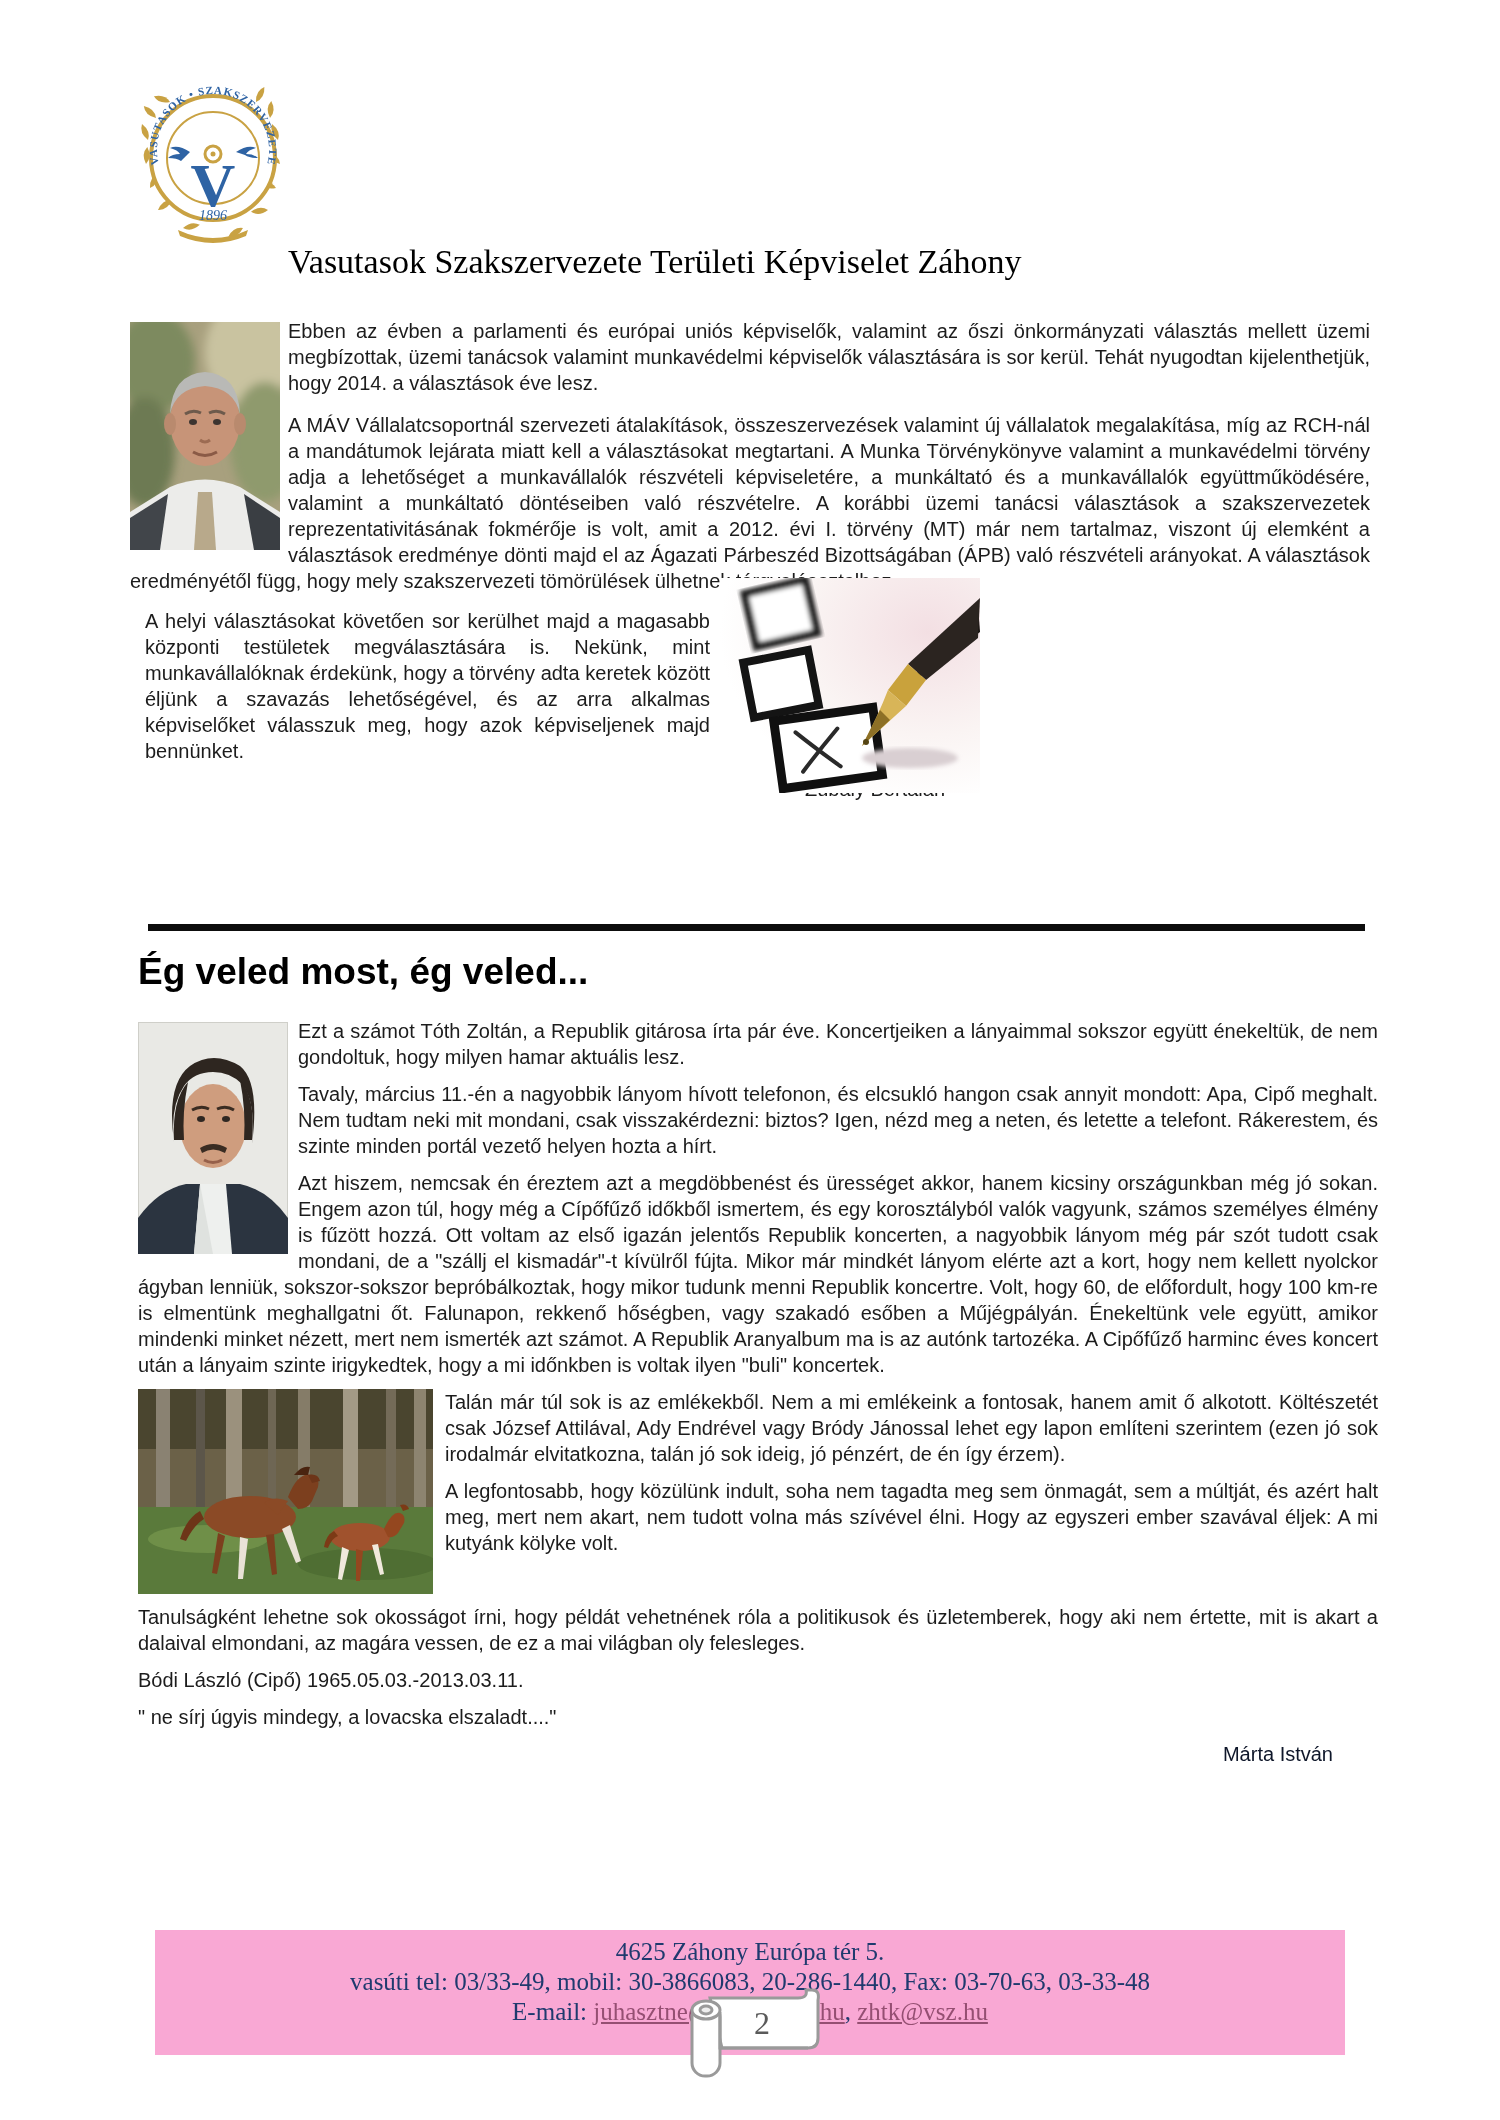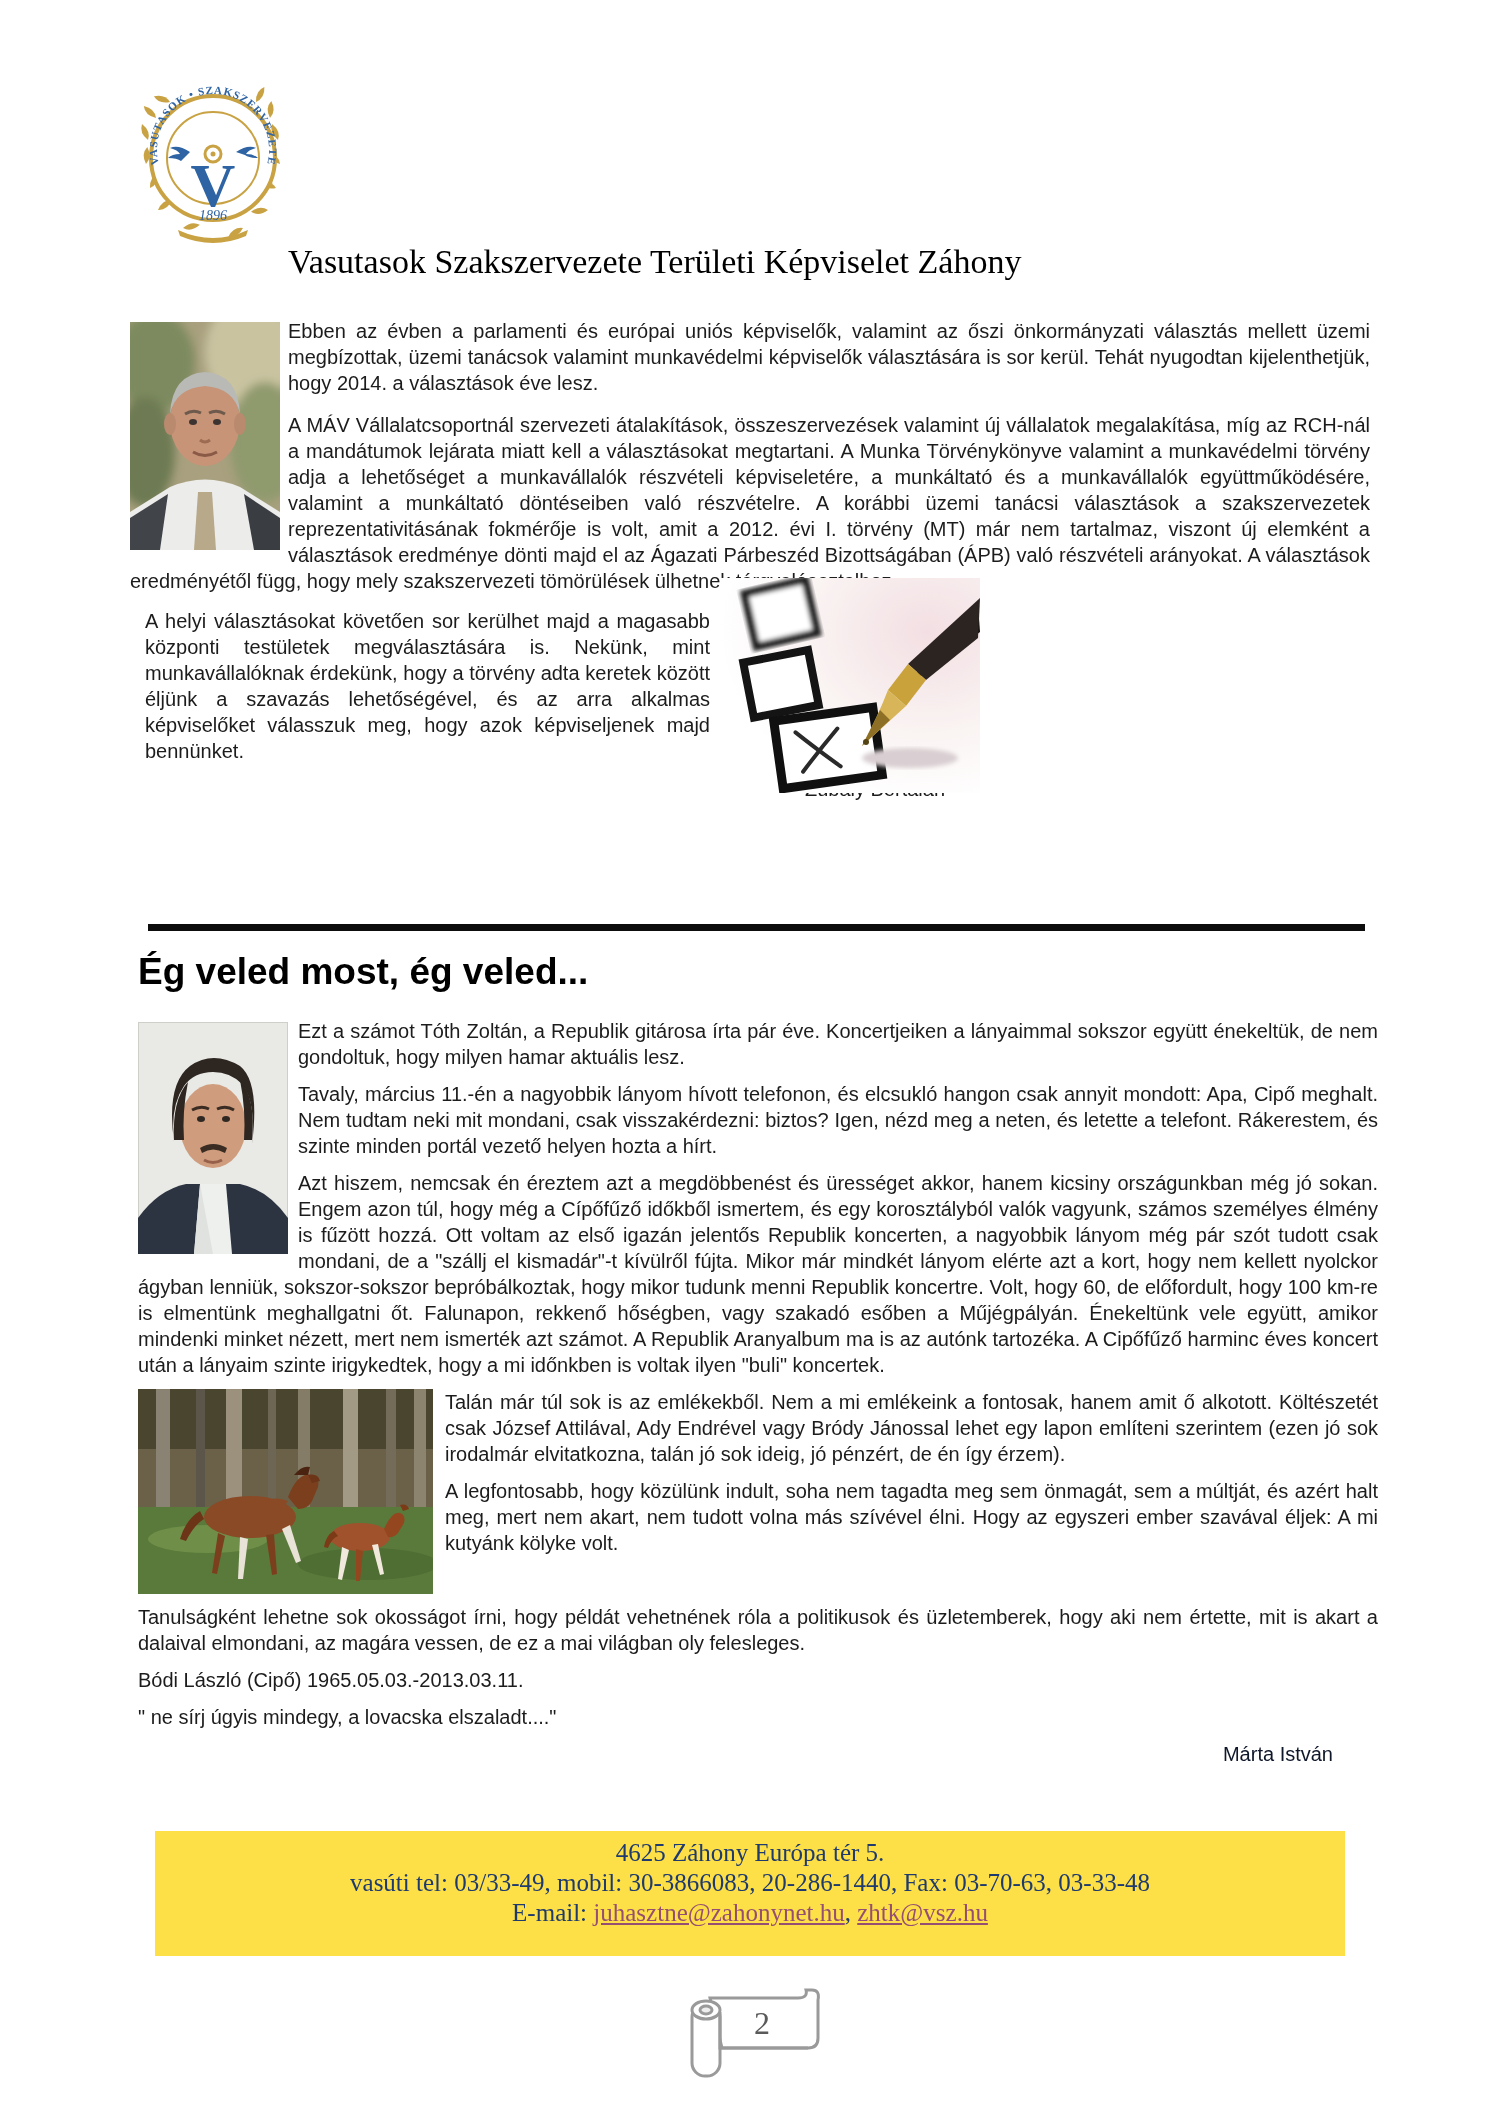--- a/index.html
+++ b/index.html
@@ -26,22 +26,22 @@
   .divider{position:absolute;left:148px;top:924px;width:1217px;height:7px;background:#0d0d0d;}
 
   .article2{position:absolute;left:130px;top:952px;width:1240px;margin-left:8px;}
   .article2 .section-title{margin-bottom:26px;}
   .photo2{float:left;width:150px;height:232px;margin:4px 10px 20px 0;}
   .horses{float:left;width:295px;height:205px;margin:0 12px 10px 0;}
   .clear-p{clear:left;}
   .quote-line{text-align:left;}
   .signature2{margin-top:11px;margin-right:45px;text-align:right;font-size:20px;line-height:26px;color:#0f172a;}
 
-  .footer{position:absolute;left:155px;top:1831px;width:1190px;height:125px;
-          background:#fde047;text-align:center;font-family:"Liberation Serif",serif;
+  .footer{position:absolute;left:155px;top:1930px;width:1190px;height:125px;
+          background:#f9a8d4;text-align:center;font-family:"Liberation Serif",serif;
           color:#1f3a6e;padding-top:7px;box-sizing:border-box;}
   .footer div{font-size:25px;line-height:30px;}
   .footer a{color:#954F72;text-decoration:underline;cursor:pointer;}
 
   .scroll{position:absolute;left:680px;top:1986px;width:145px;height:105px;}
 </style>
 </head>
 <body>
 
 <div class="page">

